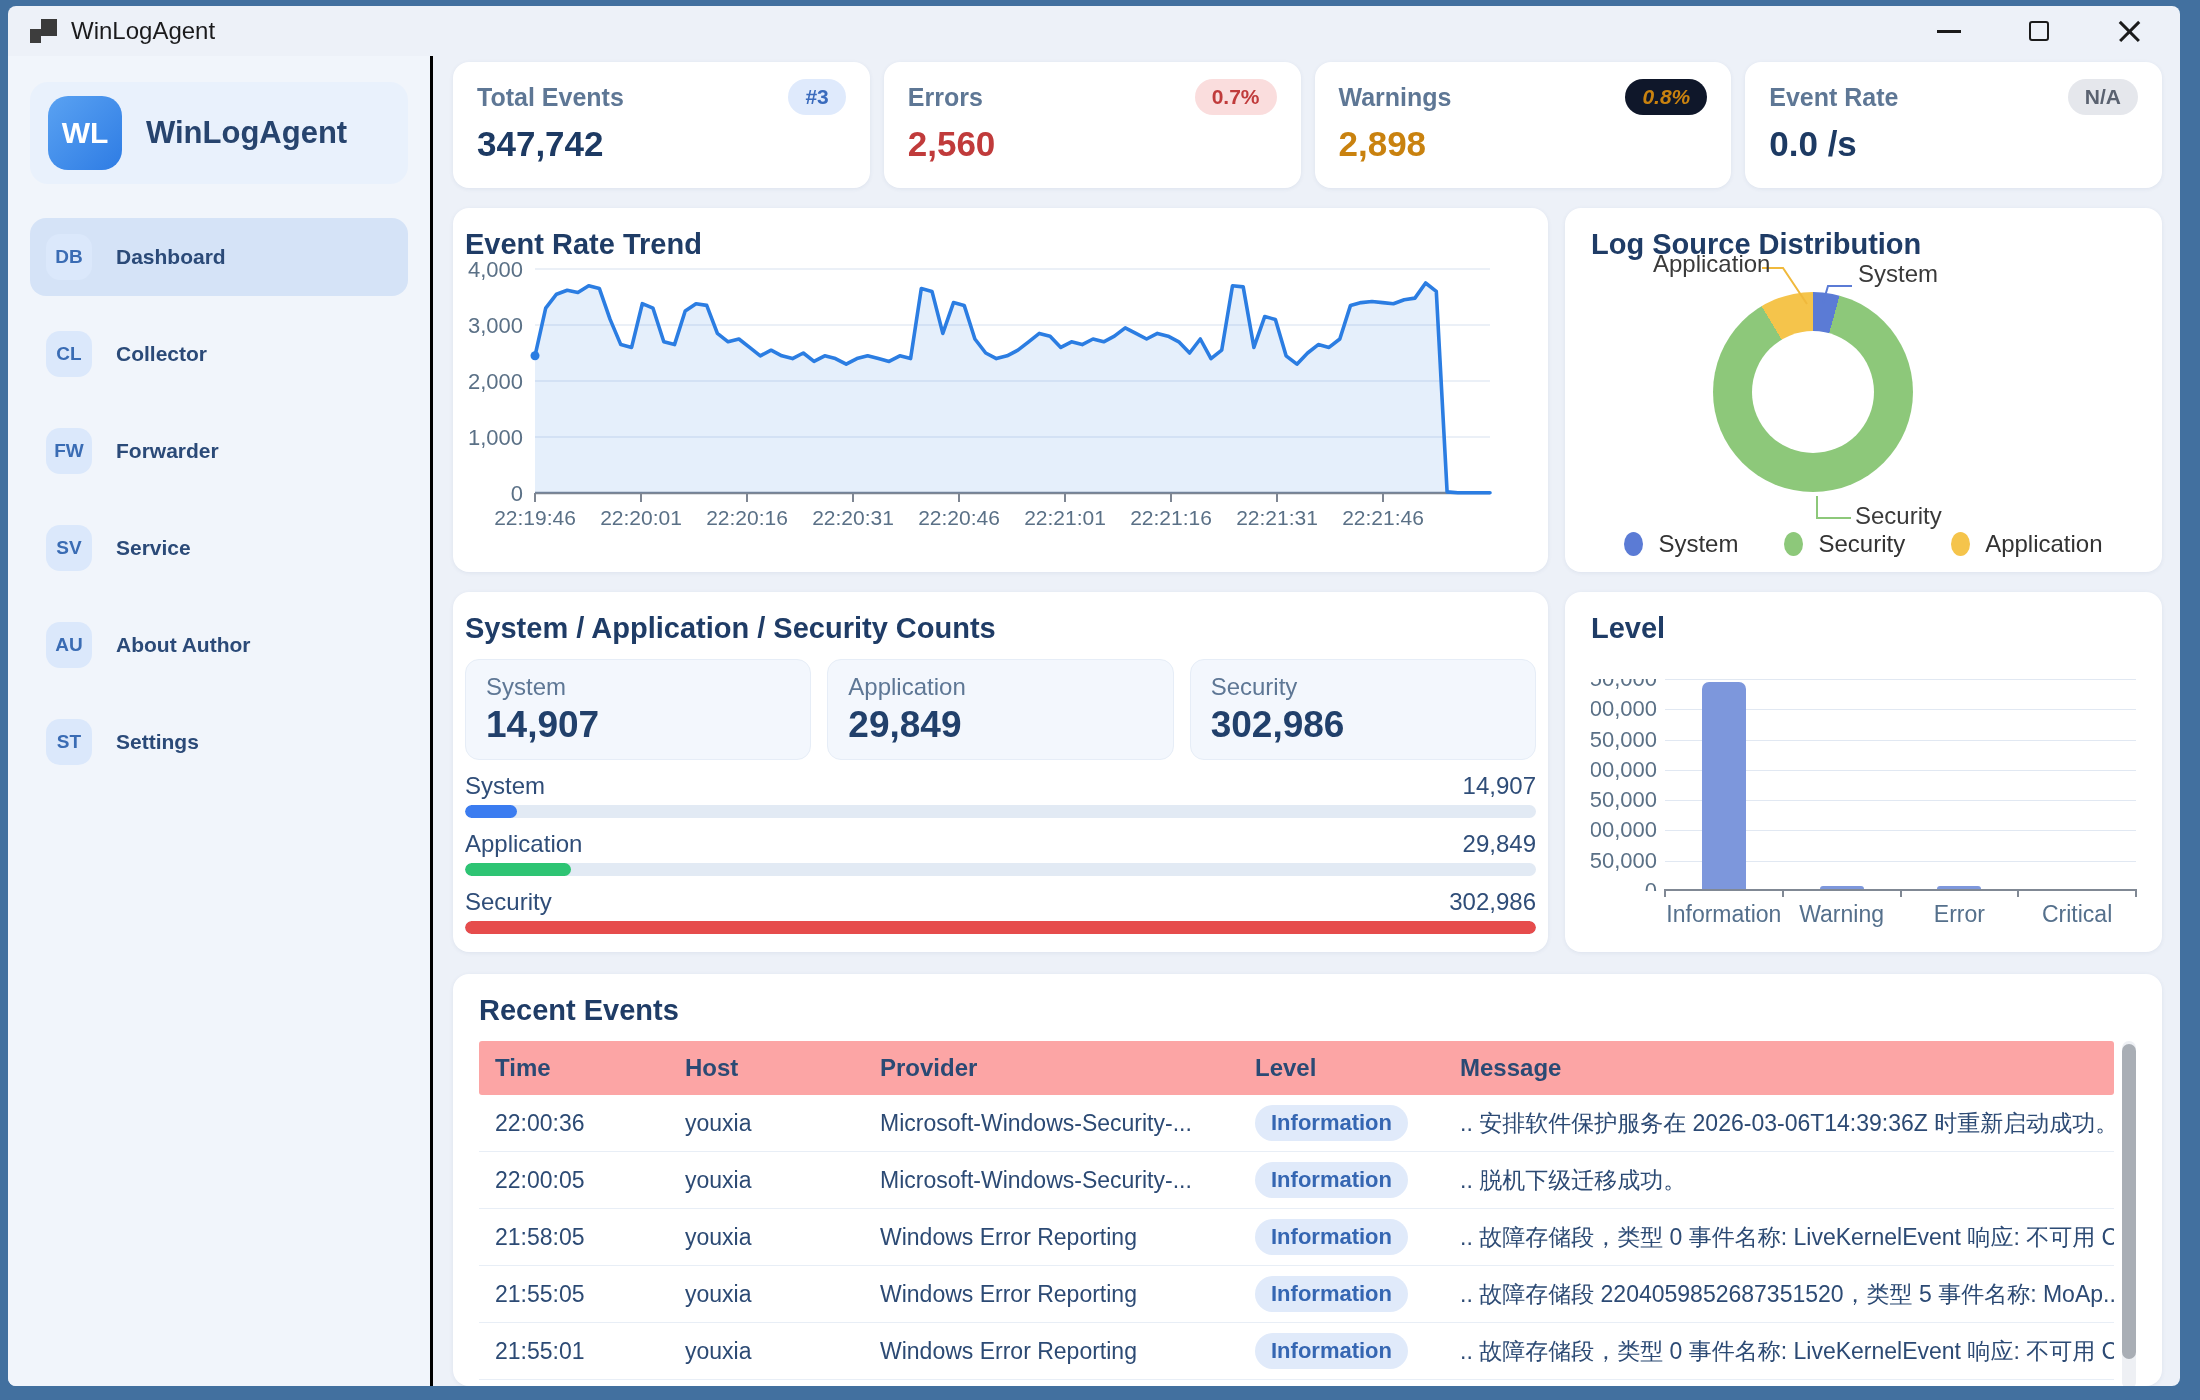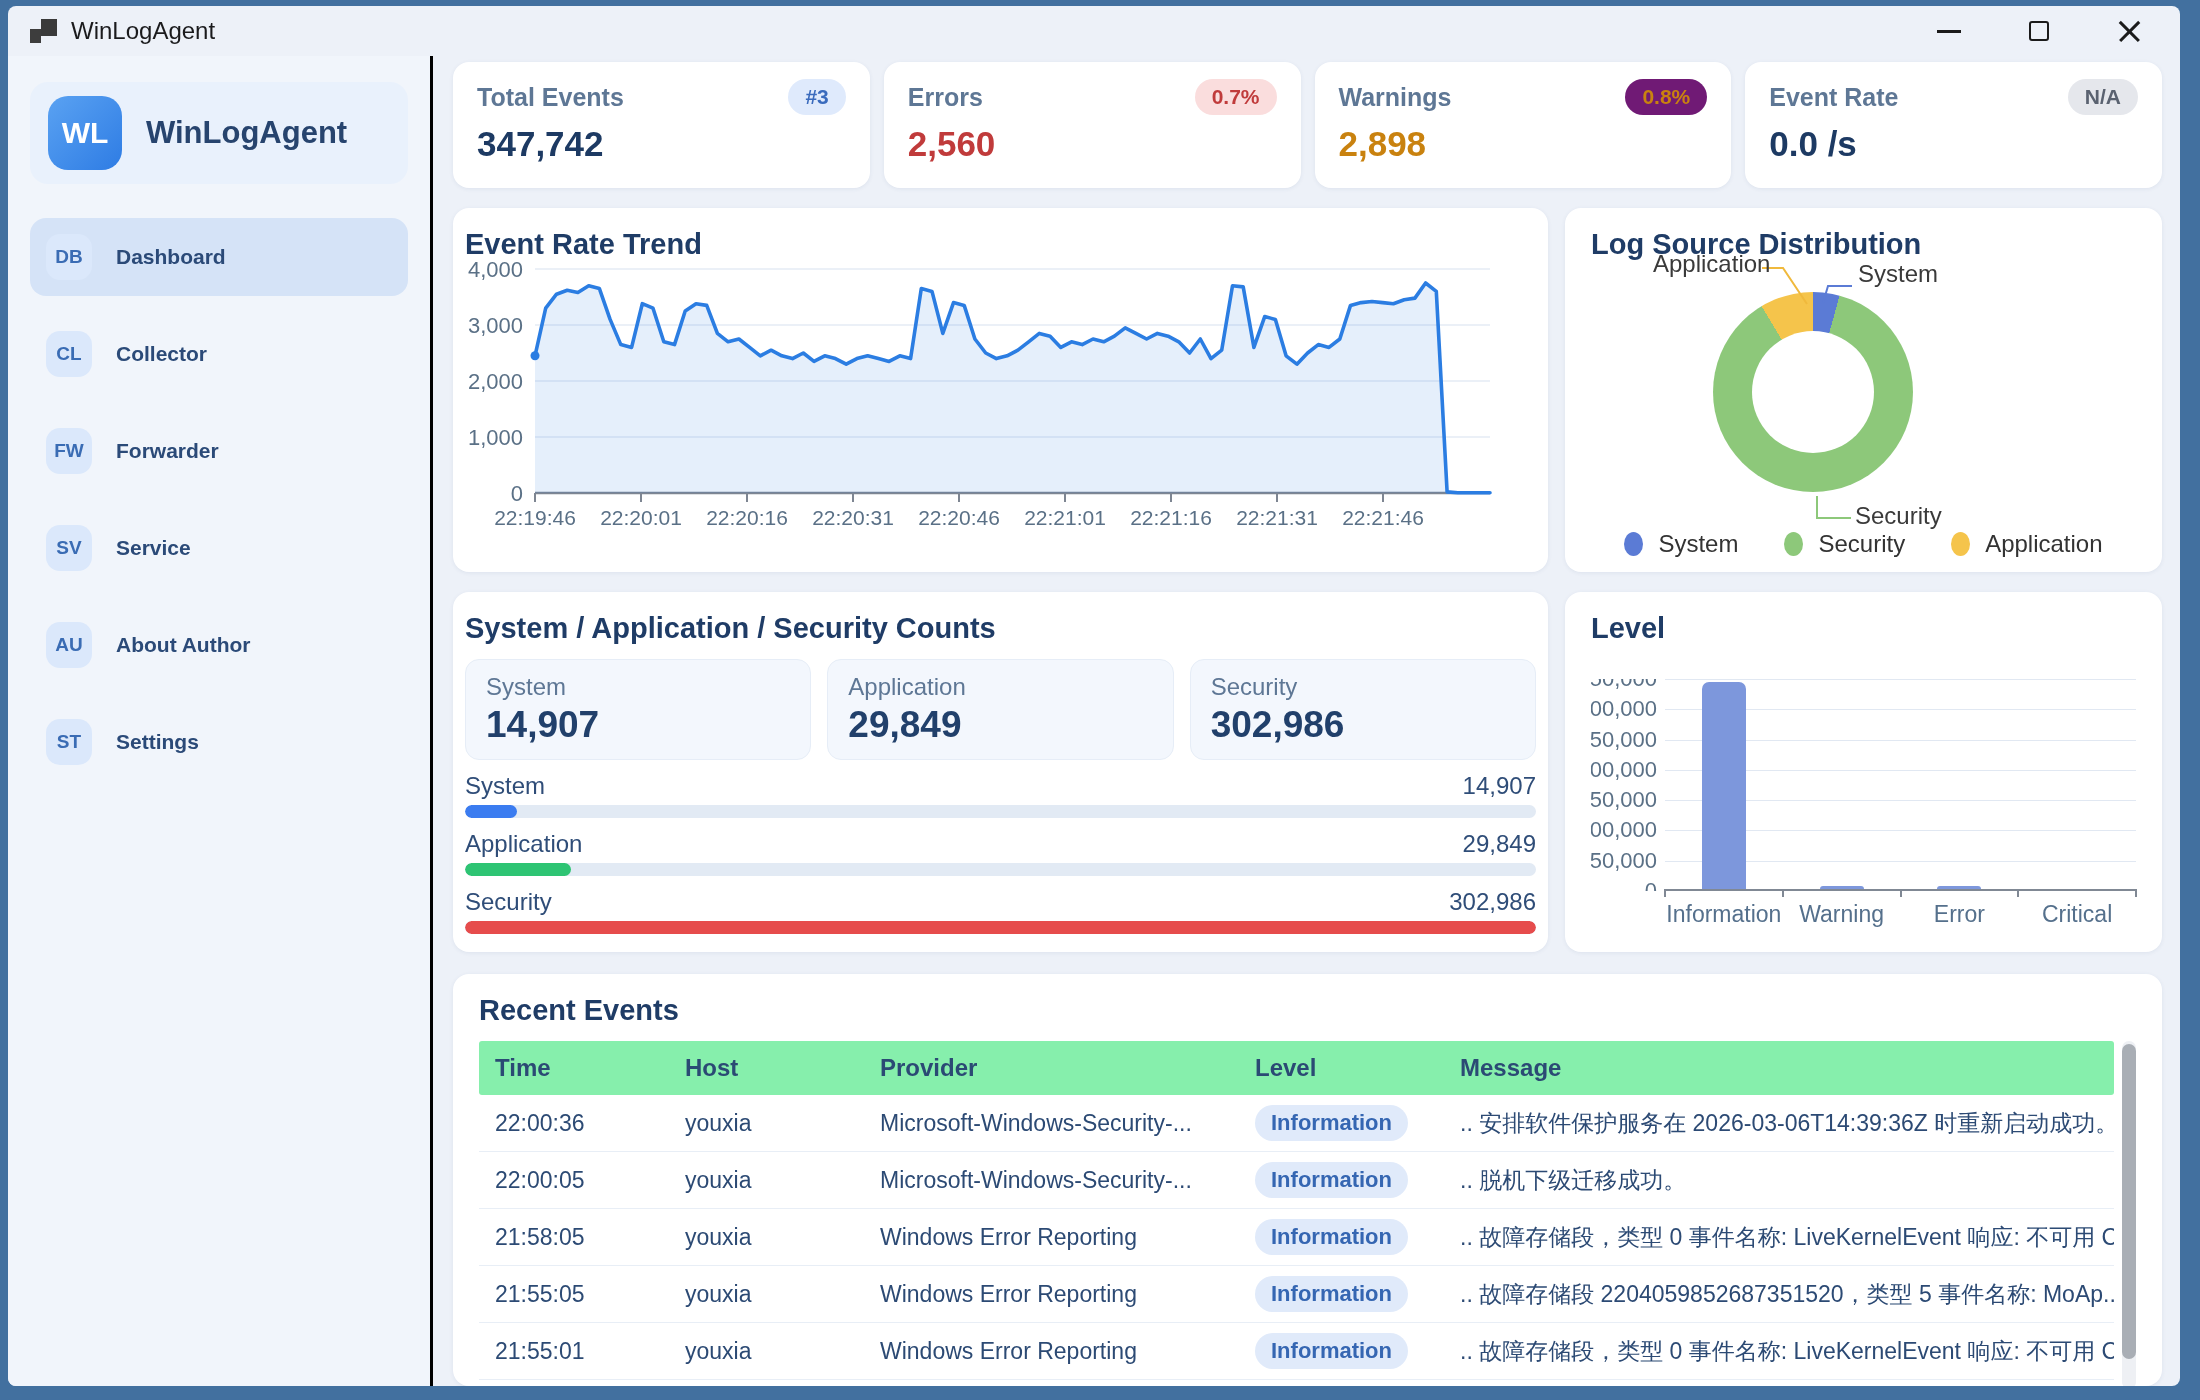--- a/index.html
+++ b/index.html
@@ -42,21 +42,21 @@
   .nav-label { font-size:21px; font-weight:800; color:#2b4a78; }
 
   
   .stats { display:grid; grid-template-columns:repeat(4,1fr); gap:14px; height:126px; flex:none; }
   .stat-card { background:#fff; border-radius:16px; padding:17px 24px; box-shadow:0 1px 4px rgba(40,70,120,.08); }
   .stat-top { display:flex; justify-content:space-between; align-items:center; }
   .stat-label { font-size:25px; font-weight:700; color:#5e7795; }
   .badge { font-size:21px; font-weight:700; padding:6px 17px; border-radius:19px; }
   .badge.blue { background:#dfeafc; color:#3a6bbd; }
   .badge.red { background:#fadddd; color:#c03b3b; }
-  .badge.orange { background:#701a75; color:#c9820f; }
+  .badge.orange { background:#0f172a; color:#c9820f;font-style:italic; }
   .badge.neutral { background:#e5e7ec; color:#5a6270; }
   .stat-value { margin-top:9px; font-size:35px; font-weight:800; color:#1d3a63; }
   .stat-value.red { color:#c03b3b; } .stat-value.orange { color:#c9820f; }
 
   
   .row2 { display:flex; gap:17px; margin-top:20px; height:364px; flex:none; }
   .row3 { display:flex; gap:17px; margin-top:20px; height:360px; flex:none; }
   .trend, .counts { width:1095px; flex:none; padding:20px 12px; }
   .donut-card, .level-card { flex:1; padding:20px 26px; position:relative; }
 
@@ -92,21 +92,21 @@
   .lv-slot { flex:1; display:flex; justify-content:center; }
   .lv-bar { width:44px; border-radius:7px 7px 0 0; }
   .lv-tick { position:absolute; top:100%; width:2px; height:8px; background:#808894; }
   .lv-xlab { display:flex; margin-left:74px; margin-top:10px; }
   .lv-xlab span { flex:1; text-align:center; font-size:23px; color:#55708c; }
 
   
   .events { margin-top:22px; flex:1; min-height:0; padding:20px 26px 0; overflow:hidden; }
   .tbl { margin-top:14px; position:relative; padding-right:22px; }
   .thead, .trow { display:grid; grid-template-columns:190px 195px 375px 205px 1fr; align-items:center; padding-left:16px; }
-  .thead { background:#86efac; height:54px; font-size:24px; font-weight:700; color:#2b4a74; border-radius:3px; }
+  .thead { background:#fca5a5; height:54px; font-size:24px; font-weight:700; color:#2b4a74; border-radius:3px; }
   .trow { height:57px; font-size:23px; color:#2c4a74; border-bottom:1px solid #e8eef6; }
   .cell { white-space:nowrap; overflow:hidden; }
   .pill { display:inline-block; background:#e0eafa; color:#3566b2; font-weight:700; font-size:22px; padding:5px 16px; border-radius:18px; }
   .sbar { position:absolute; right:0; top:0; width:14px; height:348px; background:#eef0f4; border-radius:7px; }
   .sbar .thumb { position:absolute; left:0; top:3px; width:14px; height:315px; background:#a9aeb5; border-radius:7px; }
 </style>
 </head>
 <body>
 
 <div class="frame">

